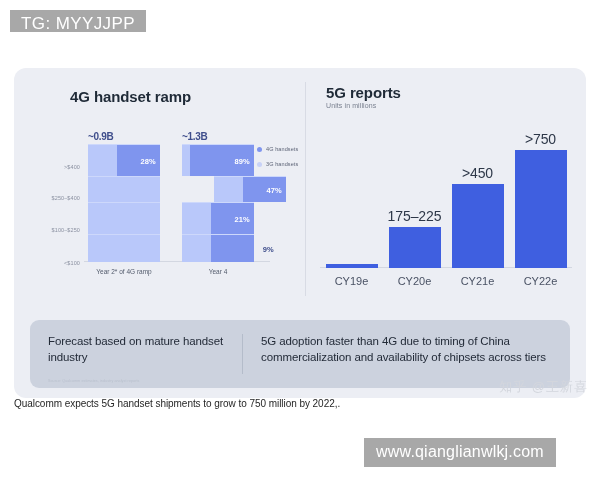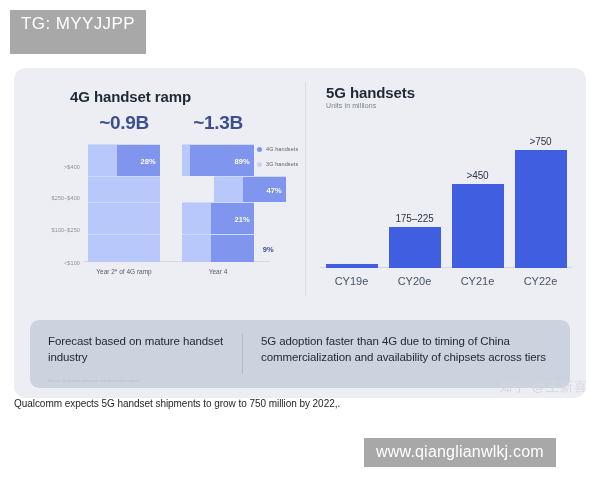--- a/index.html
+++ b/index.html
@@ -18,21 +18,21 @@
 
   
   .tg-watermark {
     position: absolute;
     left: 10px;
     top: 10px;
     background: #a8a8a8;
     color: #ffffff;
     font-size: 17px;
     letter-spacing: 0.4px;
-    padding: 5px 11px 22px 11px;
+    padding: 5px 11px 0 11px;
     line-height: 1;
     z-index: 40;
   }
 
   
   .slide-card {
     position: absolute;
     left: 14px;
     top: 68px;
     width: 572px;
@@ -120,25 +120,25 @@
     height: 118px;
   }
   .group-y2 { left: 4px; }
   .group-y4 { left: 98px; }
 
   .group-total {
     position: absolute;
     bottom: 100%;
     left: 0;
     width: 100%;
-    text-align: center;
-    font-size: 19px;
+    text-align: left;
+    font-size: 10px;
     font-weight: 700;
     color: #3f4e8c;
-    margin-bottom: 10px;
+    margin-bottom: 2px;
     letter-spacing: -0.3px;
   }
 
   .tier {
     position: absolute;
     left: 0;
     width: 100%;
     background: #b9c8fa;
     box-sizing: border-box;
     border-top: 1px solid #cdd8fb;
@@ -238,21 +238,21 @@
   .bar-col {
     width: 52px;
     position: relative;
     display: flex;
     flex-direction: column;
     align-items: center;
     justify-content: flex-end;
     height: 100%;
   }
   .bar-value {
-    font-size: 10px;
+    font-size: 14px;
     color: #2d3748;
     margin-bottom: 3px;
     white-space: nowrap;
     letter-spacing: -0.1px;
   }
   .bar-rect {
     width: 100%;
     background: #3f5fe0;
   }
   .bar-cat {
@@ -418,21 +418,21 @@
         <div class="legend-row">
           <span class="legend-dot d3g"></span>
           <span class="legend-text">3G handsets</span>
         </div>
       </div>
     </div>
 
     <div class="panel-divider"></div>
 
     <div class="panel-right">
-      <div class="panel-title right-title">5G handsets</div>
+      <div class="panel-title right-title">5G reports</div>
       <div class="panel-subtitle right-subtitle">Units in millions</div>
 
       <div class="plot-right">
         <div class="axis-line-right"></div>
         <div class="bars-right">
 
           <div class="bar-col">
             <span class="bar-value"></span>
             <div class="bar-rect" style="height:4px;"></div>
             <span class="bar-cat">CY19e</span>

